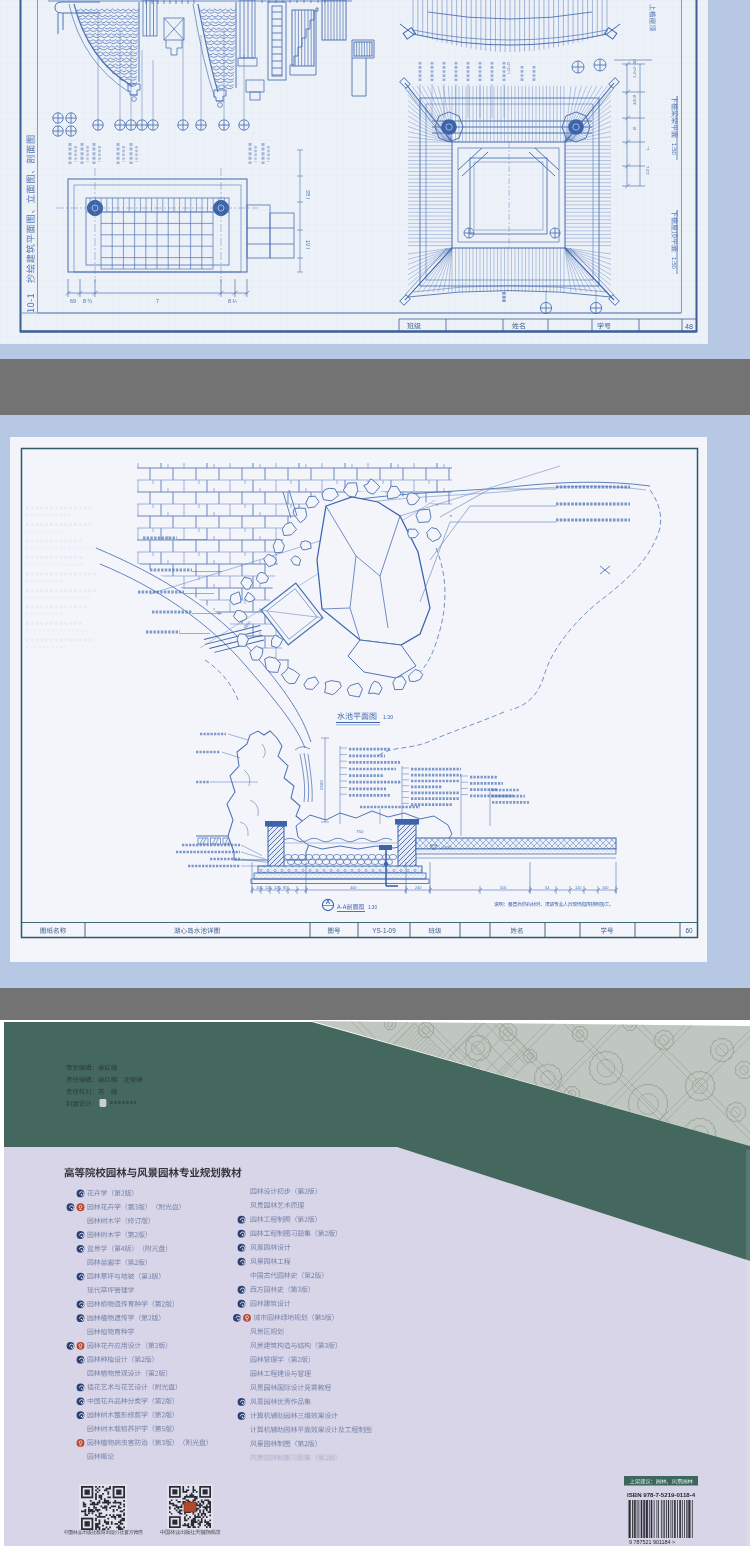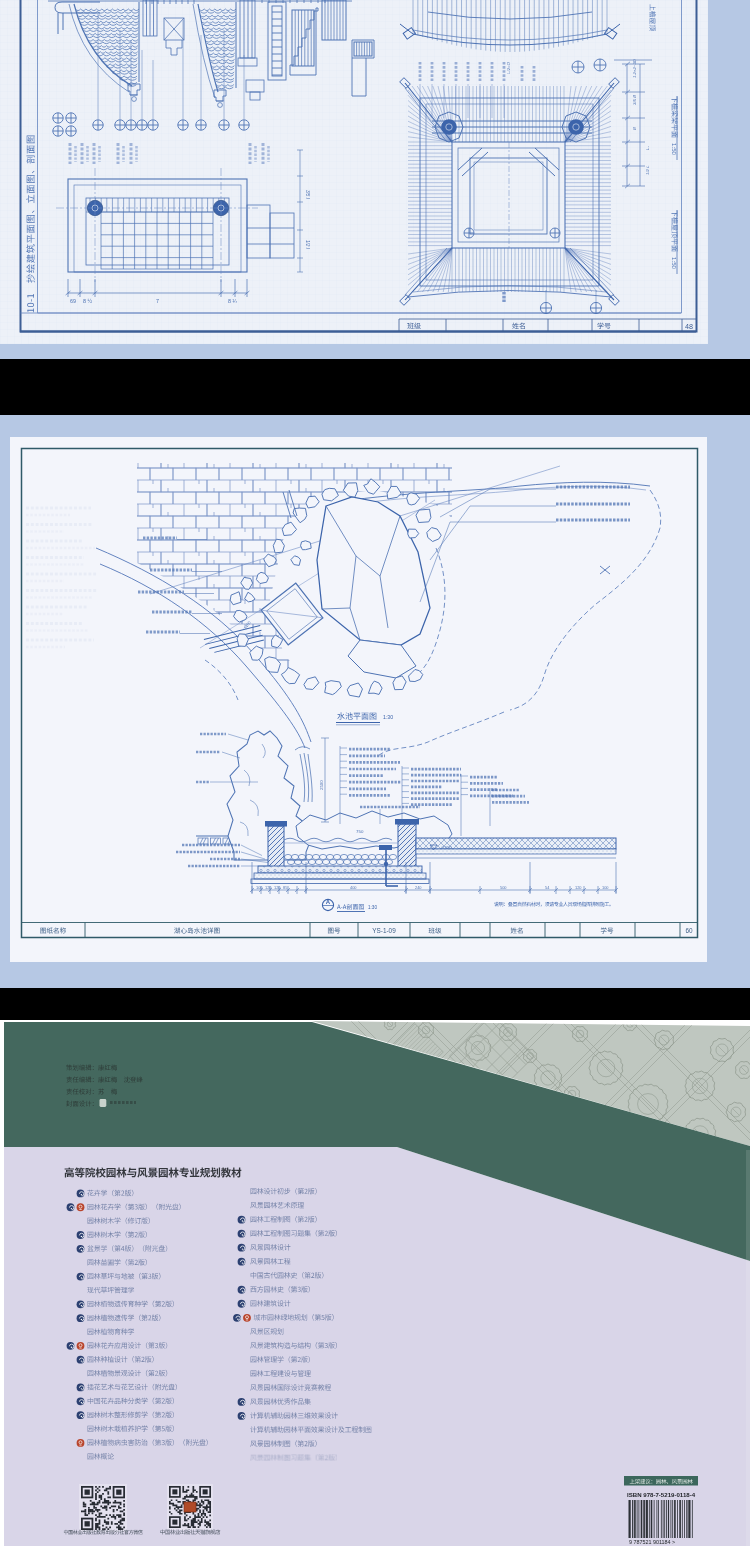--- a/index.html
+++ b/index.html
@@ -1,14 +1,14 @@
 <!DOCTYPE html>
 <html><head><meta charset="utf-8"><style>
 html,body{margin:0;padding:0;background:#fff;}
-#wrap{position:relative;width:750px;height:1546px;overflow:hidden;background:#000000;font-family:"Liberation Sans",sans-serif;}
+#wrap{position:relative;width:750px;height:1546px;overflow:hidden;background:#737373;font-family:"Liberation Sans",sans-serif;}
 .abs{position:absolute;left:0;}
 </style></head><body>
 <div id="wrap">
 <svg width="0" height="0" style="position:absolute">
       <defs>
 <path id="q0" d="M22 0H122V-19H86V-183H68C58 -178 46 -173 30 -170V-156H63V-19H22Z"></path>
         <path id="q1" d="M70 3C104 3 126 -28 126 -92C126 -156 104 -186 70 -186C34 -186 12 -156 12 -92C12 -28 34 3 70 3ZM70 -15C49 -15 34 -38 34 -92C34 -146 49 -168 70 -168C90 -168 104 -146 104 -92C104 -38 90 -15 70 -15Z"></path>
         <path id="q2" d="M12 -61H76V-79H12Z"></path>
         <path id="q3" d="M120 -167C116 -140 110 -111 100 -92C105 -90 113 -86 116 -84C126 -104 133 -135 138 -164ZM194 -166C206 -144 217 -116 222 -97L239 -103C234 -122 222 -150 210 -171ZM210 -88C191 -38 152 -10 89 3C93 7 97 14 99 19C165 4 207 -28 227 -82ZM157 -210V-55H175V-210ZM47 -210V-160H12V-142H47V-88C32 -84 19 -80 8 -78L13 -60L47 -69V-3C47 1 45 2 42 2C39 2 28 2 16 2C18 7 21 15 22 19C39 19 49 19 56 16C62 13 65 8 65 -3V-74L98 -85L96 -102L65 -93V-142H96V-160H65V-210Z"></path>
         <path id="q4" d="M10 -13 14 5C35 -3 63 -14 90 -24L86 -40C58 -30 29 -20 10 -13ZM120 -126V-110H206V-126ZM14 -106C18 -108 23 -109 49 -112C40 -97 31 -85 27 -80C20 -71 15 -64 10 -63C12 -58 15 -50 16 -46C21 -49 29 -52 86 -67C86 -70 86 -78 86 -83L42 -72C60 -95 76 -122 90 -149L74 -158C69 -148 64 -138 59 -129L32 -126C46 -148 60 -176 70 -203L52 -211C43 -180 26 -148 21 -139C16 -130 12 -124 8 -124C10 -118 13 -110 14 -106ZM98 14C104 12 115 10 207 0C211 8 214 14 217 20L233 12C226 -4 209 -30 194 -48L180 -42C186 -34 192 -24 198 -14L126 -8C137 -24 152 -50 161 -66H230V-83H99V-66H141C132 -49 112 -17 107 -11C102 -6 96 -4 92 -3C94 1 97 10 98 14ZM159 -211C144 -176 118 -146 88 -127C91 -123 96 -114 98 -109C122 -126 145 -151 162 -180C180 -156 206 -130 229 -113C231 -118 235 -126 239 -130C215 -145 187 -172 171 -195L176 -205Z"></path>

